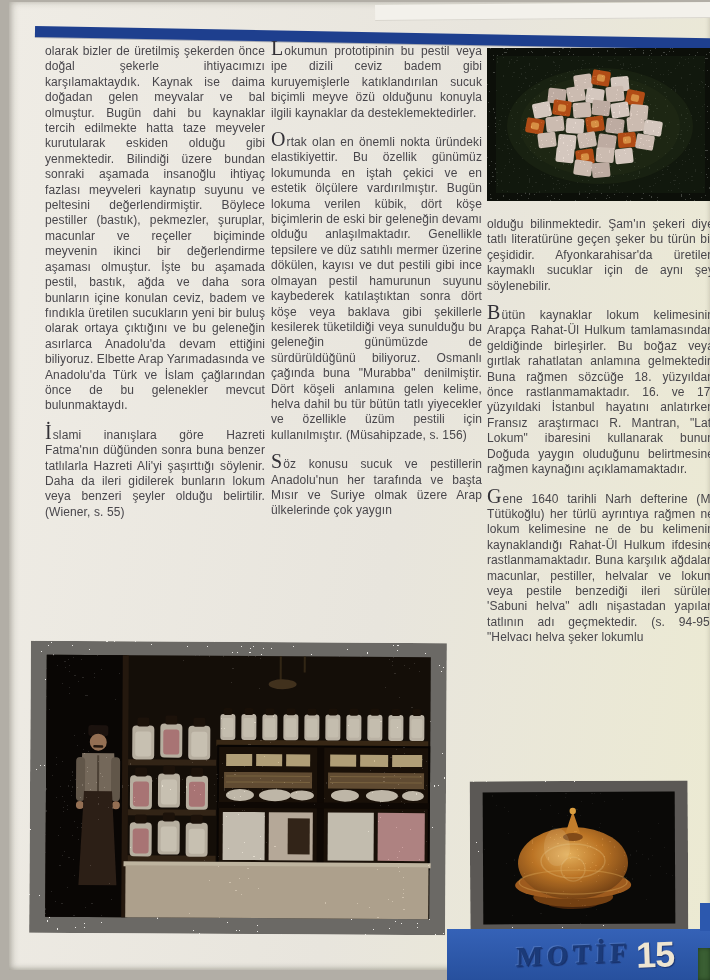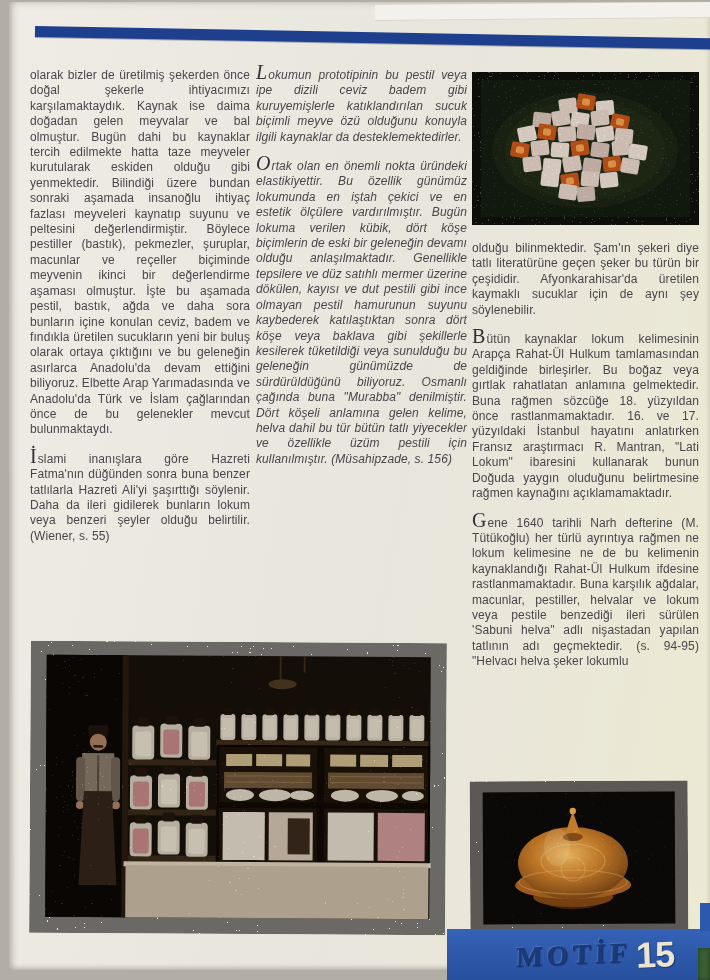--- a/index.html
+++ b/index.html
@@ -6,24 +6,24 @@
   .scan{position:relative;width:710px;height:980px;background:#b2aea6;overflow:hidden;
         font-family:"Liberation Sans",sans-serif;}
   .page{position:absolute;left:9px;top:2px;right:0;bottom:10px;
         background:linear-gradient(100deg,#efece5 0%,#e8e5dd 55%,#ecead2 100%);
         background-color:#eae7e0;
         box-shadow:inset 3px 0 7px rgba(90,85,75,.35), inset 0 -2px 4px rgba(120,115,105,.25);}
   .sheetcorner{position:absolute;right:0;top:0;width:335px;height:15px;background:#f3f1eb;
         border-bottom:1px solid #d9d6ce;transform:rotate(-.5deg);transform-origin:right top;}
   .topbar{position:absolute;left:26px;top:24px;right:-3px;height:11px;background:#1e3f8e;
         transform:rotate(1.05deg);transform-origin:0 50%;box-shadow:0 1px 0 rgba(20,35,80,.3);}
-  .col{position:absolute;top:60px;font-size:12px;line-height:15.4px;color:#48464b;
-        text-align:justify;letter-spacing:.1px;overflow:hidden;padding-top:6px;}
+  .col{position:absolute;top:36px;font-size:12px;line-height:15.4px;color:#48464b;
+        text-align:justify;letter-spacing:.1px;overflow:hidden;padding-top:6px;margin-left:15px;}
   .col1{left:21px;width:220px;height:590px;}
-  .col2{left:247px;width:211px;height:592px;font-style:italic;}
+  .col2{left:247px;width:211px;height:592px;}
   .col3{left:463px;width:227px;height:885px;}
   .para{margin:0 0 14px;}
   .dc{font-family:"Liberation Serif",serif;font-size:20px;line-height:1px;
       margin-right:1px;color:#323036;font-weight:normal;}
   .dc:empty{display:none;}
   .ph{display:block;}
   .ph-lokum{margin:4px 0 16px 0;}
   .ph-shop{position:absolute;left:21px;top:640px;width:416px;height:292px;transform:rotate(.35deg);}
   .ph-copper{position:absolute;left:461px;top:779px;width:218px;height:154px;transform:rotate(-.3deg);}
   .footer{position:absolute;left:447px;top:929px;width:263px;height:51px;
@@ -87,20 +87,21 @@
     <div class="topbar"></div>
 
     <div class="col col1">
       <p class="para"><span>olarak bizler de üretilmiş şekerden önce doğal şekerle ihtiyacımızı karşılamaktaydık. Kaynak ise daima doğadan gelen meyvalar ve bal olmuştur. Bugün dahi bu kaynaklar tercih edilmekte hatta taze meyveler kurutularak eskiden olduğu gibi yenmektedir. Bilindiği üzere bundan sonraki aşamada insanoğlu ihtiyaç fazlası meyveleri kaynatıp suyunu ve peltesini değerlendirmiştir. Böylece pestiller (bastık), pekmezler, şuruplar, macunlar ve reçeller biçiminde meyvenin ikinci bir değerlendirme aşaması olmuştur. İşte bu aşamada pestil, bastık, ağda ve daha sora bunların içine konulan ceviz, badem ve fındıkla üretilen sucukların yeni bir buluş olarak ortaya çıktığını ve bu geleneğin asırlarca Anadolu'da devam ettiğini biliyoruz. Elbette Arap Yarımadasında ve Anadolu'da Türk ve İslam çağlarından önce de bu gelenekler mevcut bulunmaktaydı.</span></p>
       <p class="para"><span class="dc">İ</span><span>slami inanışlara göre Hazreti Fatma'nın düğünden sonra buna benzer tatlılarla Hazreti Ali'yi şaşırttığı söylenir. Daha da ileri gidilerek bunların lokum veya benzeri şeyler olduğu belirtilir. (Wiener, s. 55)</span></p>
     </div>
 
     <div class="col col2">
       <p class="para"><span class="dc">L</span><span>okumun prototipinin bu pestil veya ipe dizili ceviz badem gibi kuruyemişlerle katıklandırılan sucuk biçimli meyve özü olduğunu konuyla ilgili kaynaklar da desteklemektedirler.</span></p>
       <p class="para"><span class="dc">O</span><span>rtak olan en önemli nokta üründeki elastikiyettir. Bu özellik günümüz lokumunda en iştah çekici ve en estetik ölçülere vardırılmıştır. Bugün lokuma verilen kübik, dört köşe biçimlerin de eski bir geleneğin devamı olduğu anlaşılmaktadır. Genellikle tepsilere ve düz satıhlı mermer üzerine dökülen, kayısı ve dut pestili gibi ince olmayan pestil hamurunun suyunu kaybederek katılaştıktan sonra dört köşe veya baklava gibi şekillerle kesilerek tüketildiği veya sunulduğu bu geleneğin günümüzde de sürdürüldüğünü biliyoruz. Osmanlı çağında buna "Murabba" denilmiştir. Dört köşeli anlamına gelen kelime, helva dahil bu tür bütün tatlı yiyecekler ve özellikle üzüm pestili için kullanılmıştır. (Müsahipzade, s. 156)</span></p>
+      <p class="para"><span class="dc">S</span><span>öz konusu sucuk ve pestillerin Anadolu'nun her tarafında ve başta Mısır ve Suriye olmak üzere Arap ülkelerinde çok yaygın</span></p>
     </div>
 
     <div class="col col3">
       <svg class="ph ph-lokum" width="227" height="153" viewBox="0 0 227 153">
         <rect width="227" height="153" fill="#10140c"></rect>
         <rect width="227" height="153" filter="url(#spk)" opacity=".20"></rect>
         <rect x="9" y="8" width="209" height="137" fill="#131a0f"></rect>
         <ellipse cx="113" cy="78" rx="93" ry="58" fill="#1b2413"></ellipse>
         <ellipse cx="113" cy="78" rx="80" ry="50" fill="#242e18" opacity=".6"></ellipse>
         <use href="#cb" transform="translate(96 34) rotate(-8)" class="c1"></use>

